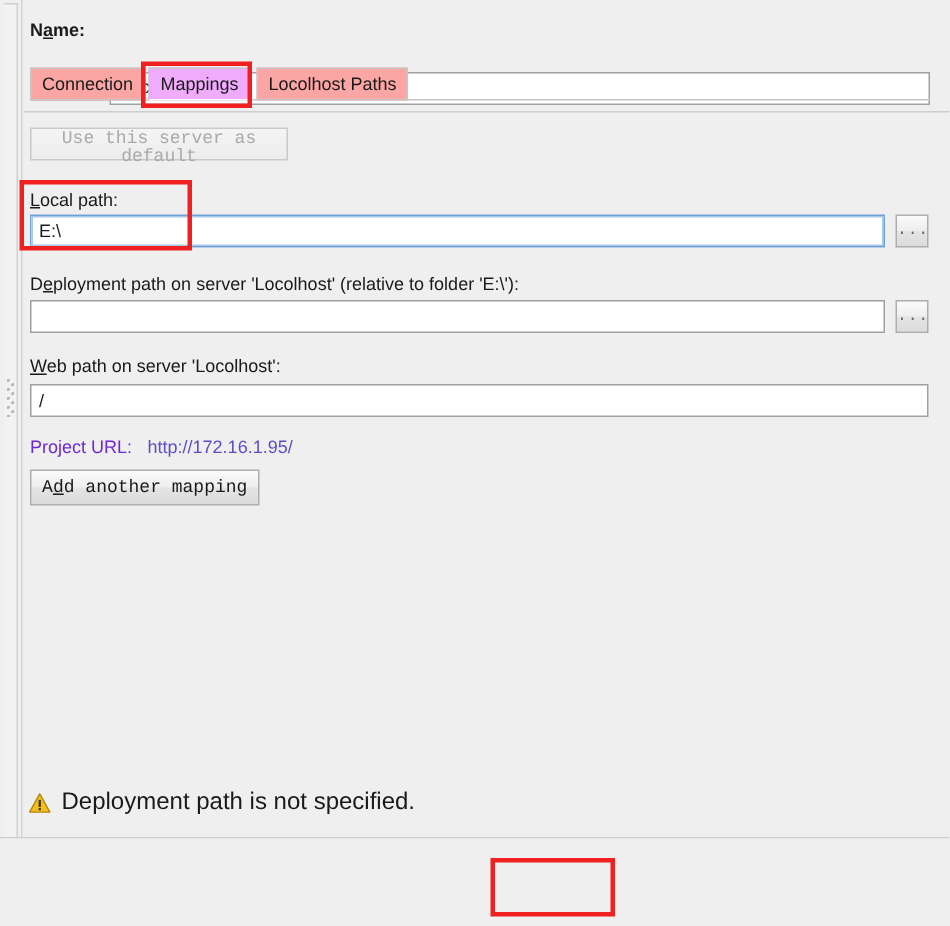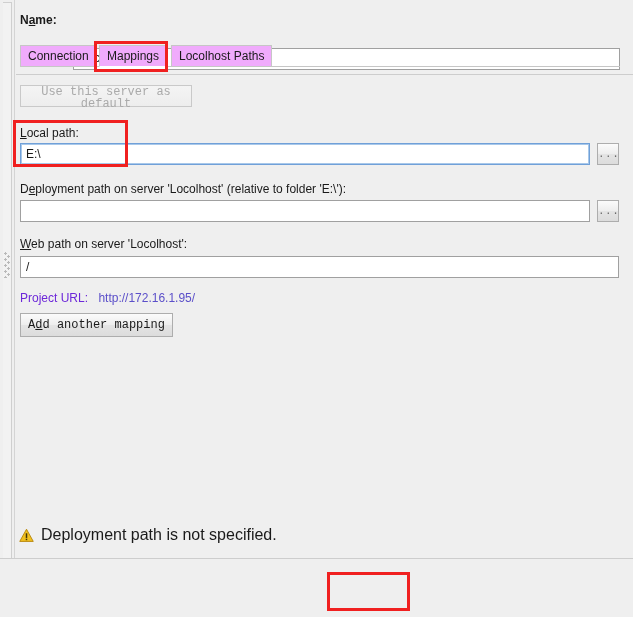--- a/index.html
+++ b/index.html
@@ -84,21 +84,21 @@
   }
   .tab {
     position: absolute;
     top: 0;
     height: 22px;
     line-height: 21px;
     box-sizing: border-box;
     padding: 0 7px;
     font-size: 12px;
     color: #1a1a1a;
-    background: #f0abfc;
+    background: #fca5a5;
     border: 1px solid #c6c6c6;
     border-bottom: 1px solid #c6c6c6;
     white-space: nowrap;
     cursor: default;
   }
   .tab.sel {
     background: #f0abfc;
     border-bottom-color: #ffffff;
     z-index: 3;
   }

